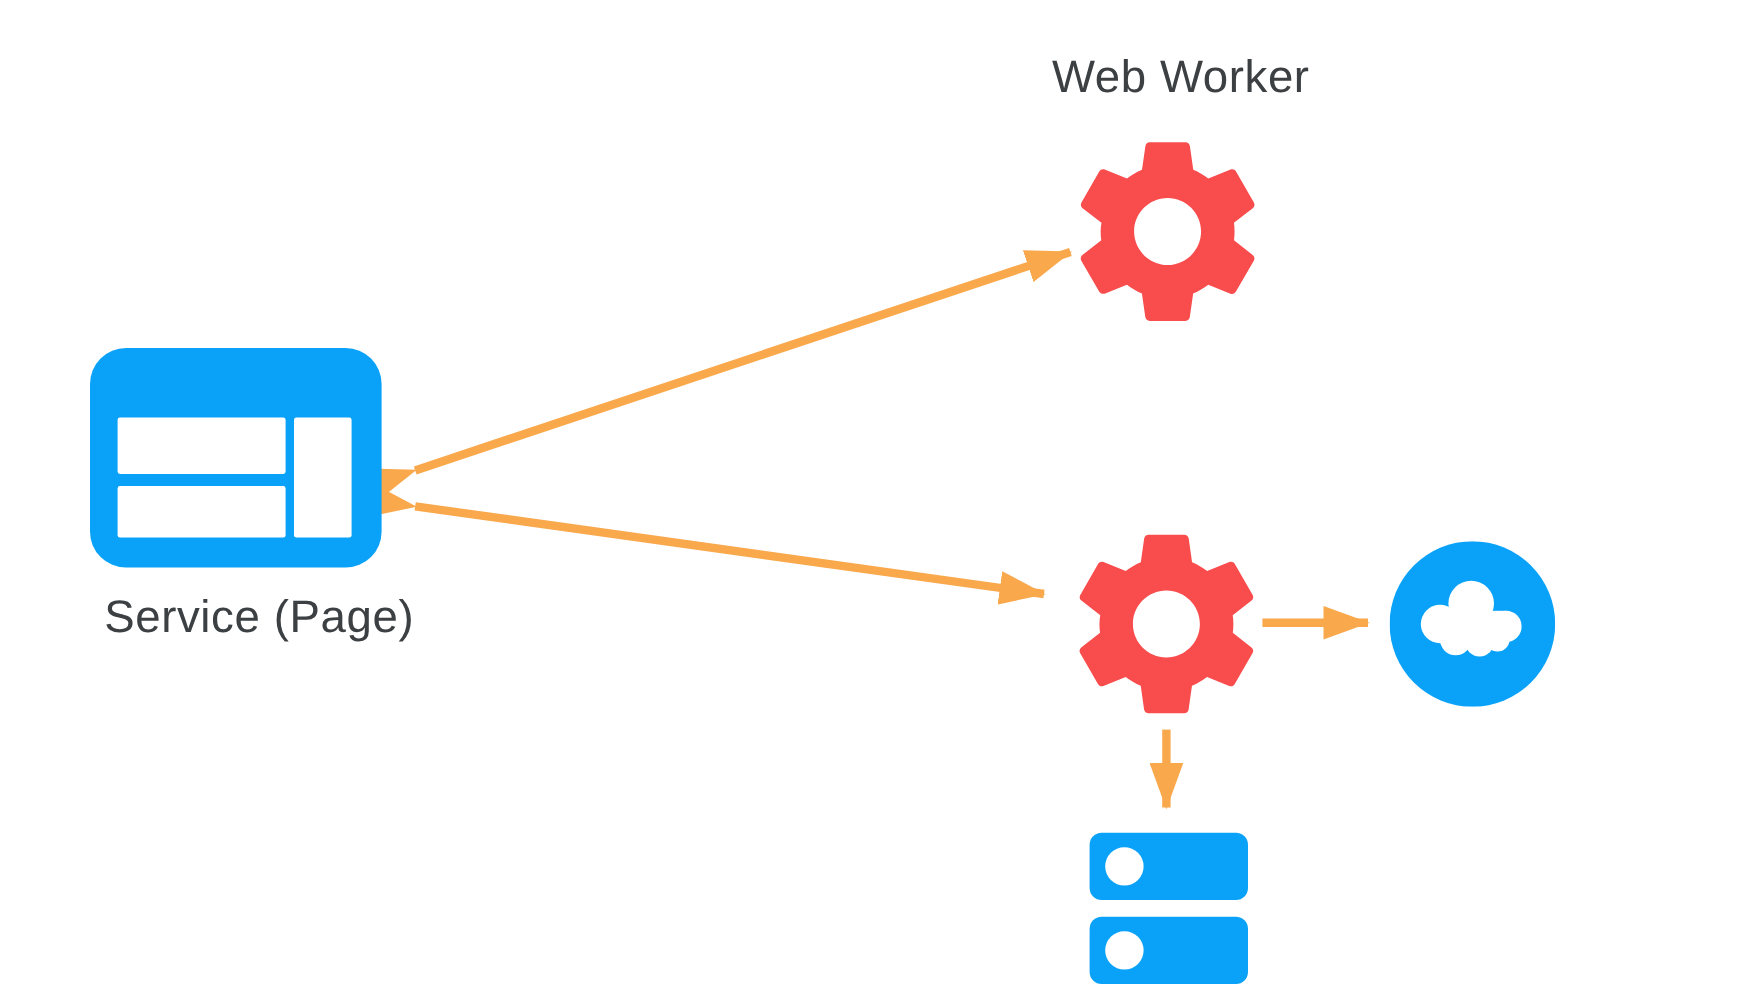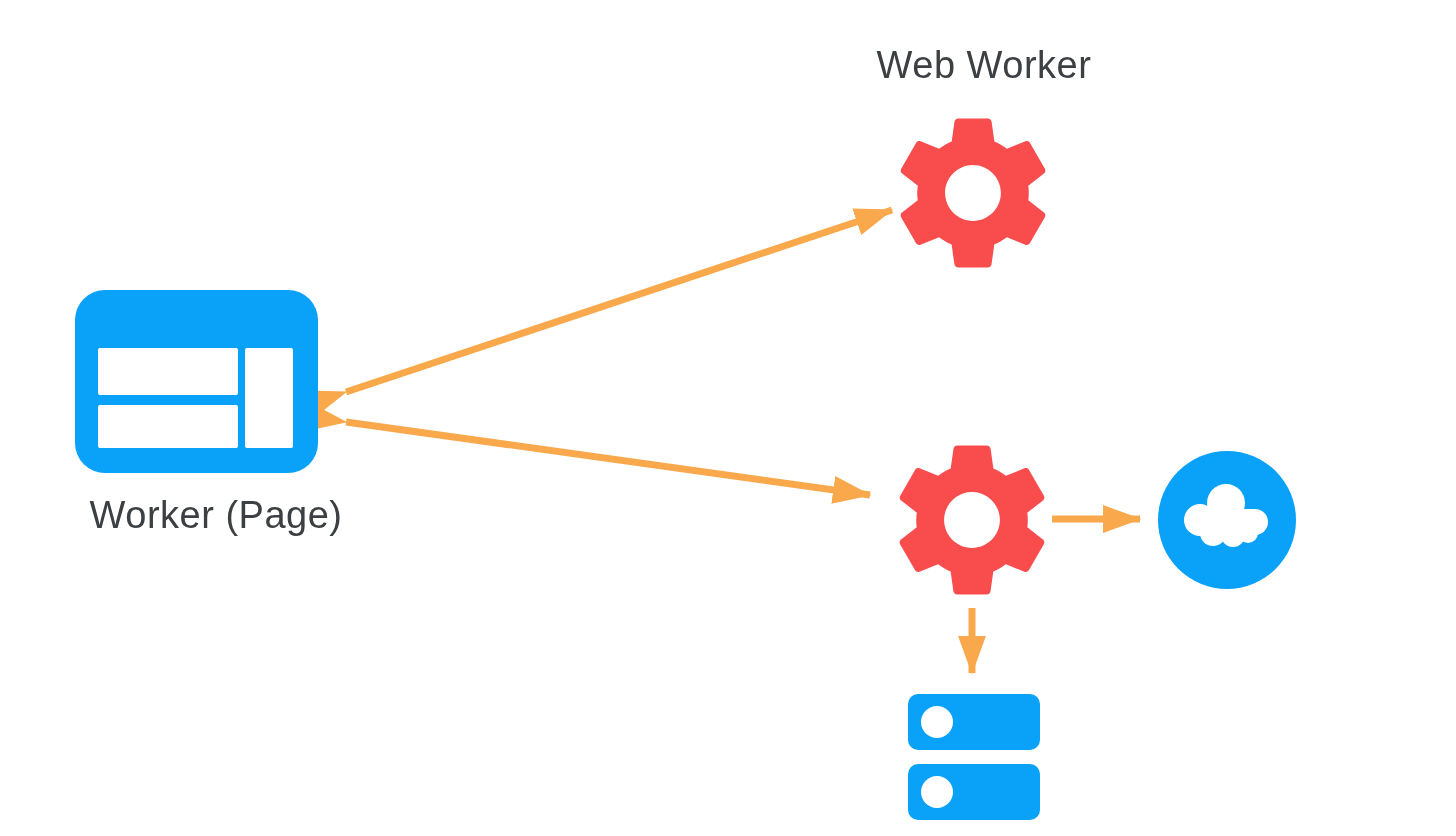--- a/index.html
+++ b/index.html
@@ -99,21 +99,21 @@
     <svg viewBox="0 0 24 24" xmlns="http://www.w3.org/2000/svg">
       <path fill="var(--red)" d="M19.14 12.94c.04-.3.06-.61.06-.94 0-.32-.02-.64-.07-.94l2.03-1.58c.18-.14.23-.41.12-.61l-1.92-3.32c-.12-.22-.37-.29-.59-.22l-2.39.96c-.5-.38-1.03-.7-1.62-.94l-.36-2.54c-.04-.24-.24-.41-.48-.41h-3.84c-.24 0-.43.17-.47.41l-.36 2.54c-.59.24-1.13.57-1.62.94l-2.39-.96c-.22-.08-.47 0-.59.22L2.74 8.87c-.12.21-.08.47.12.61l2.03 1.58c-.05.3-.09.63-.09.94s.02.64.07.94l-2.03 1.58c-.18.14-.23.41-.12.61l1.92 3.32c.12.22.37.29.59.22l2.39-.96c.5.38 1.03.7 1.62.94l.36 2.54c.05.24.24.41.48.41h3.84c.24 0 .44-.17.47-.41l.36-2.54c.59-.24 1.13-.56 1.62-.94l2.39.96c.22.08.47 0 .59-.22l1.92-3.32c.12-.22.07-.47-.12-.61l-2.01-1.58zM12 15.6c-1.98 0-3.6-1.62-3.6-3.6s1.62-3.6 3.6-3.6 3.6 1.62 3.6 3.6-1.62 3.6-3.6 3.6z"></path>
     </svg>
   </div>
 
   <div class="win-icon">
     <div class="bar win-bar-top"></div>
     <div class="bar win-bar-bottom"></div>
     <div class="bar win-bar-side"></div>
   </div>
-  <div class="label" style="left:36px; top:494px; width:360px;">Worker (Page)</div>
+  <div class="label" style="left:36px; top:494px; width:360px;">Service (Page)</div>
 
   <div class="cloud-icon">
     <svg viewBox="0 0 138 138" xmlns="http://www.w3.org/2000/svg">
       <circle cx="69" cy="69" r="69" fill="var(--blue)"></circle>
       <g fill="#ffffff">
         <circle cx="68" cy="52" r="19"></circle>
         <circle cx="42" cy="69" r="16"></circle>
         <circle cx="97" cy="71" r="13"></circle>
         <circle cx="55" cy="82" r="13"></circle>
         <circle cx="75" cy="84" r="12"></circle>

